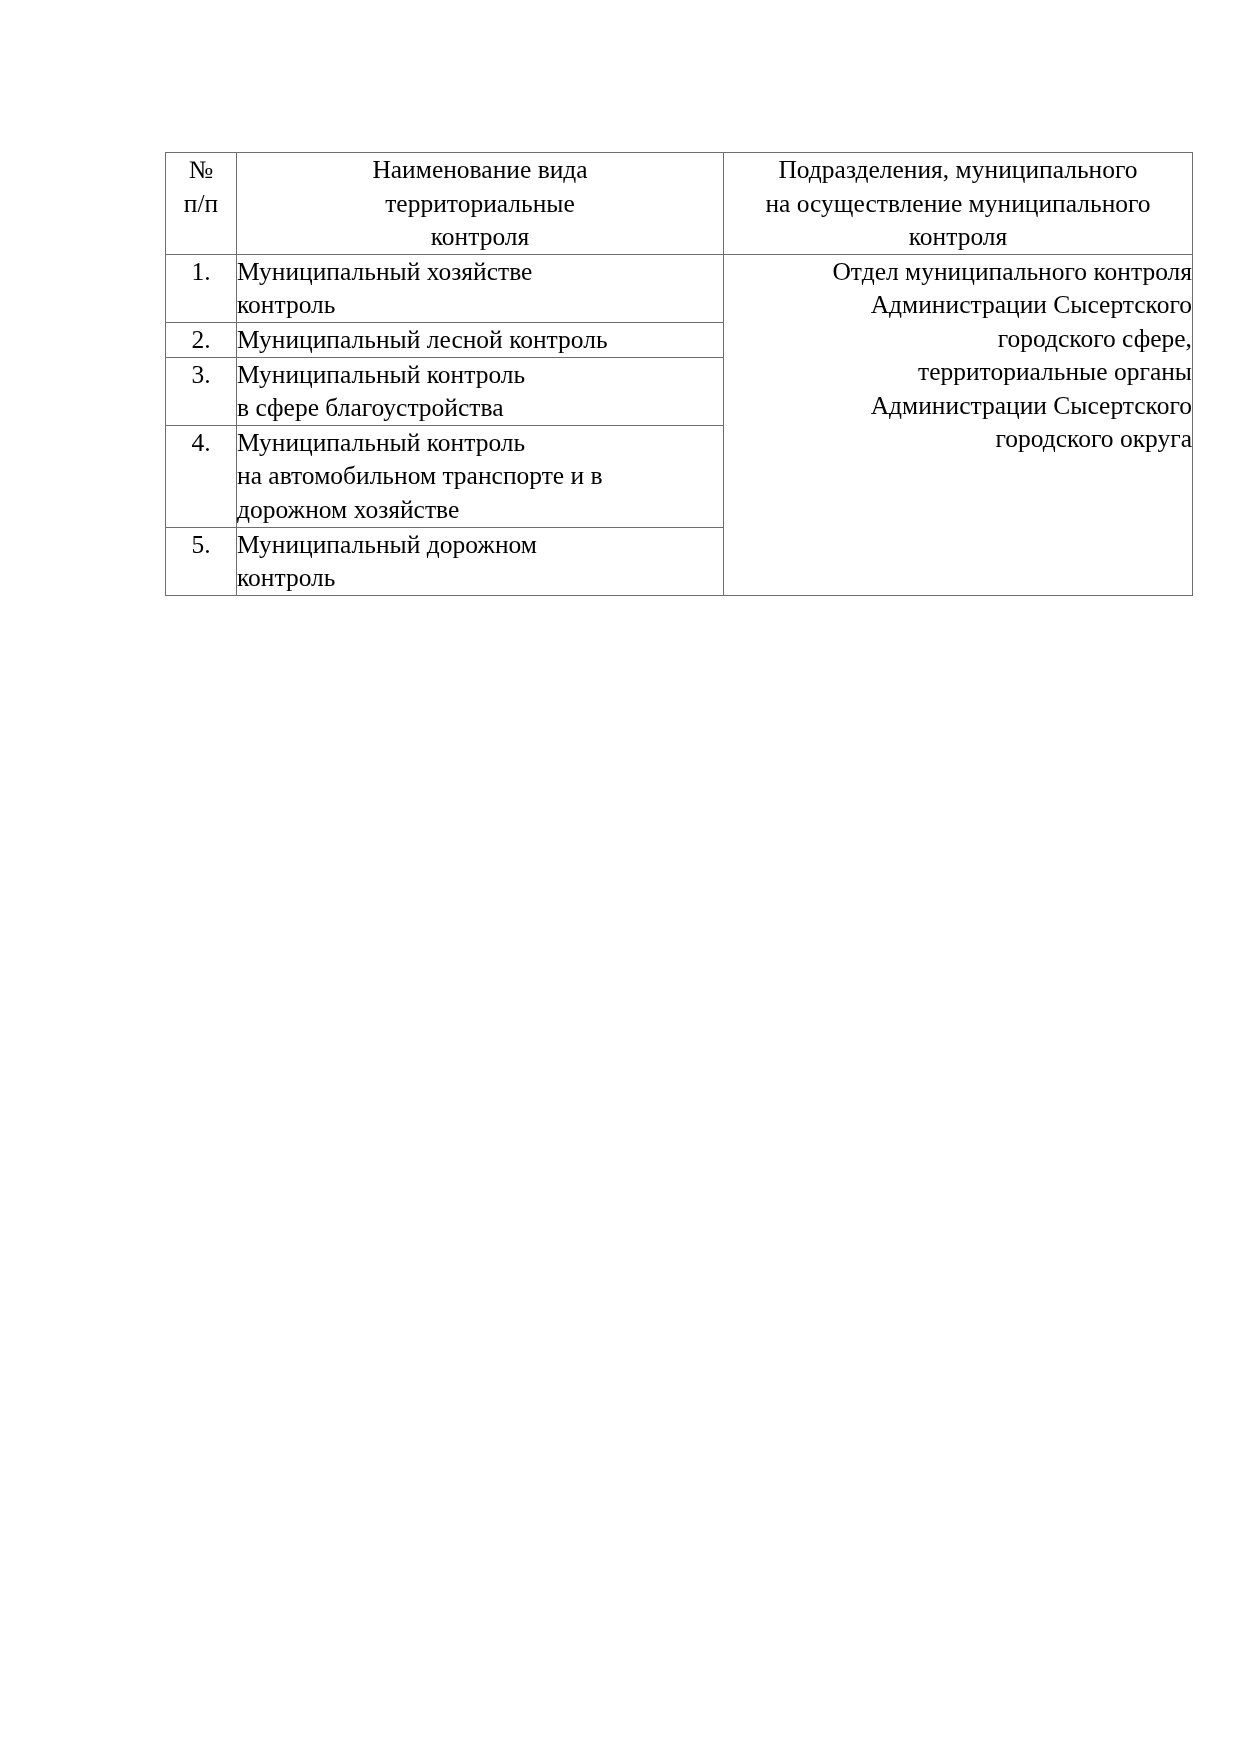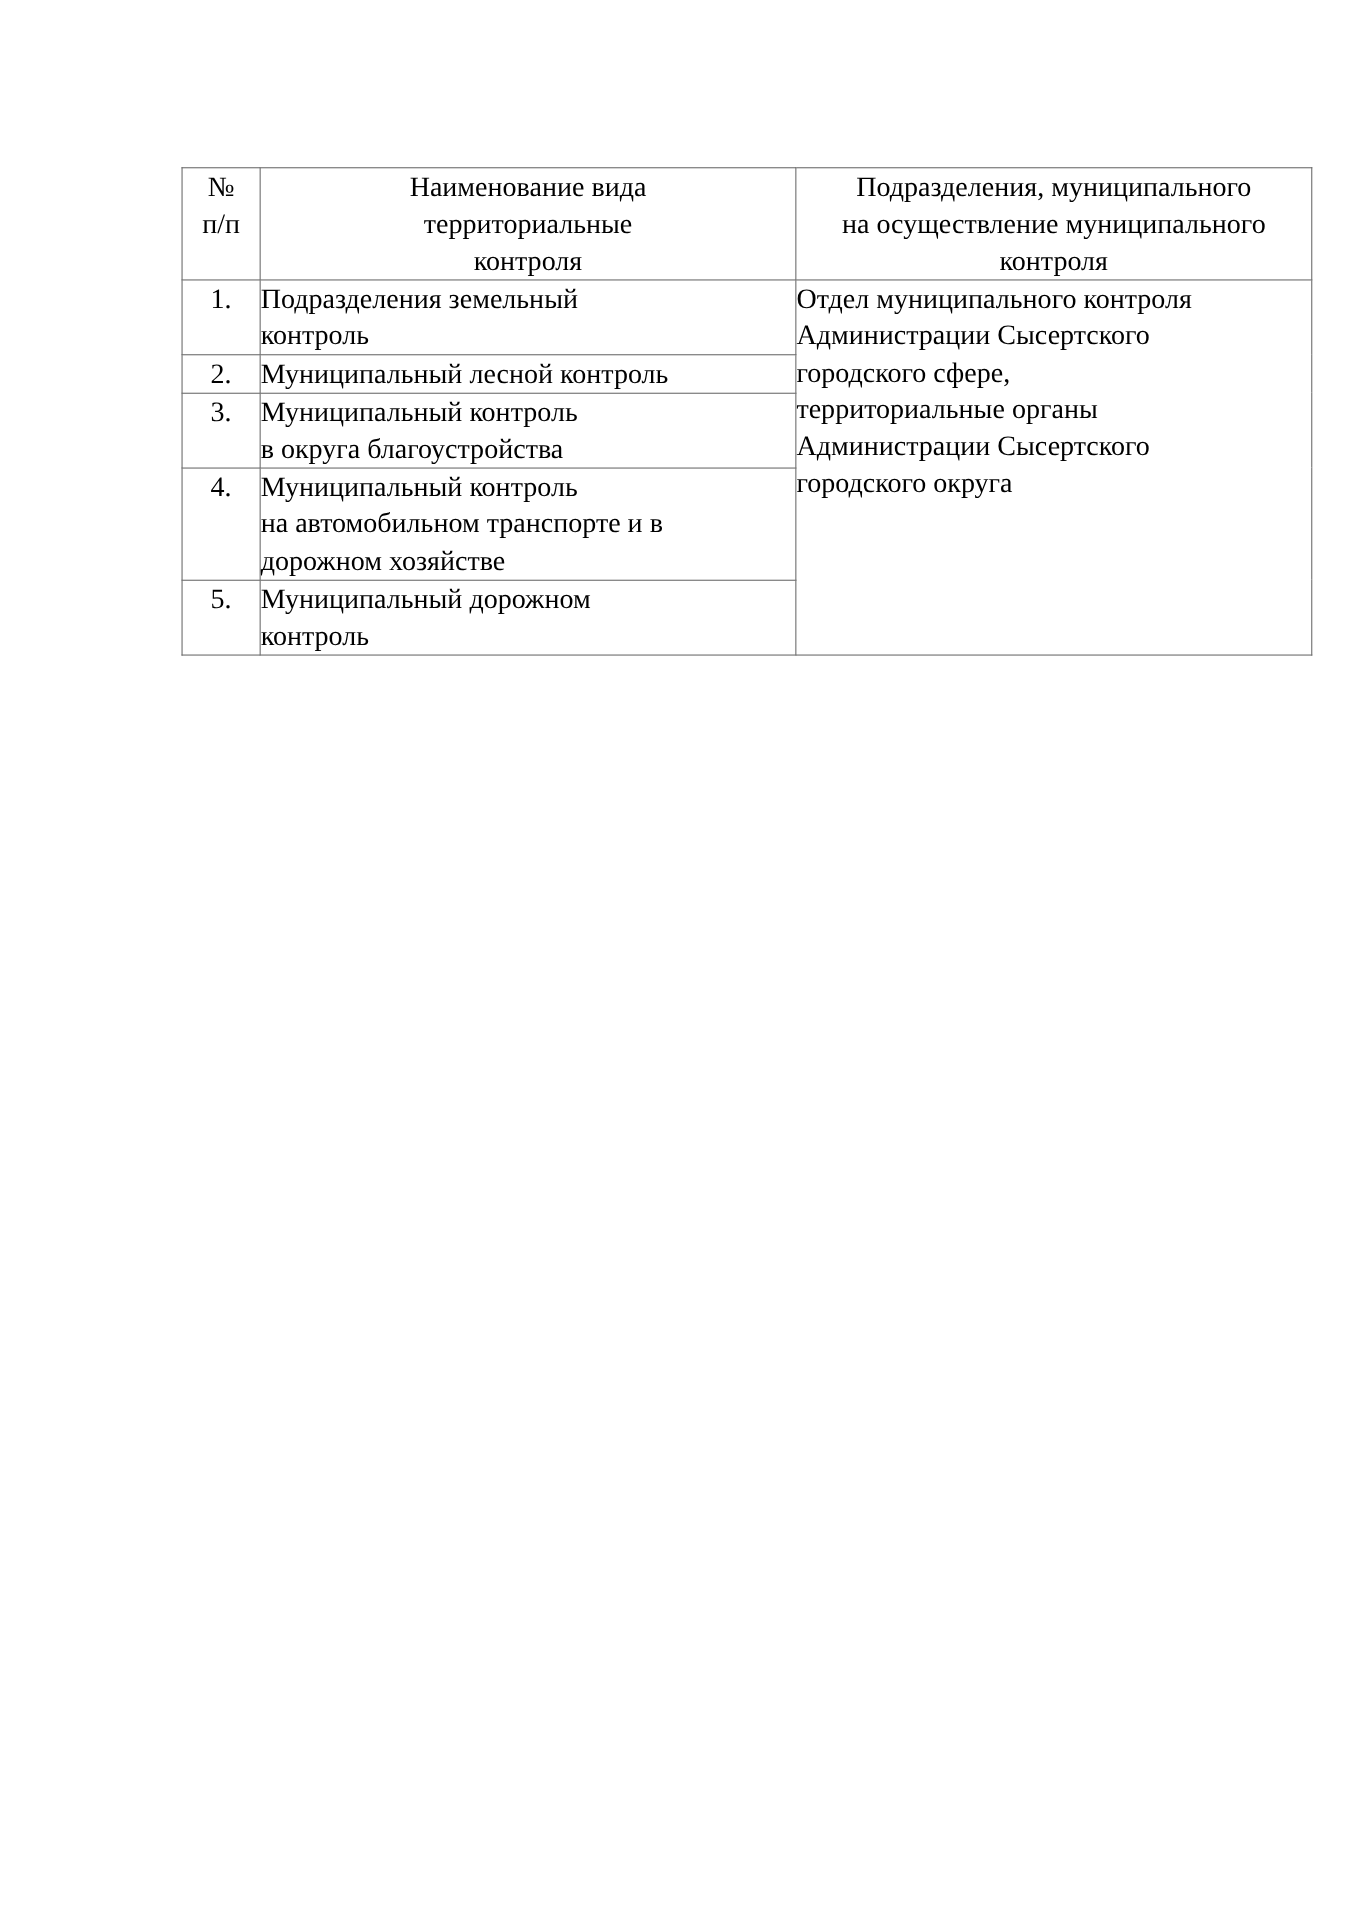--- a/index.html
+++ b/index.html
@@ -47,21 +47,21 @@
     }
     td.num {
       text-align: center;
       padding-right: 8px;
     }
     td.name {
       padding-left: 11px;
       text-align: left;
     }
     td.dept {
-      text-align: left;
+      text-align: right;
       vertical-align: middle;
       padding: 0 10px 30px 10px;
       margin-top: 32px;
     }
     .line { display: block; white-space: nowrap; }
     tr.r1 td { height: 67px; }
     tr.r2 td { height: 34px; }
     tr.r3 td { height: 67px; }
     tr.r4 td { height: 101px; }
     tr.r5 td { height: 66px; }
@@ -90,21 +90,21 @@
       <th class="hcell">
         <span class="line">Подразделения, муниципального</span>
         <span class="line">на осуществление муниципального</span>
         <span class="line">контроля</span>
       </th>
     </tr>
 
     <tr class="r1">
       <td class="num">1.</td>
       <td class="name">
-        <span class="line">Подразделения земельный</span>
+        <span class="line">Муниципальный хозяйстве</span>
         <span class="line">контроль</span>
       </td>
       <td class="dept" rowspan="5">
         <span class="line">Отдел муниципального контроля</span>
         <span class="line">Администрации Сысертского</span>
         <span class="line">городского сфере,</span>
         <span class="line">территориальные органы</span>
         <span class="line">Администрации Сысертского</span>
         <span class="line">городского округа</span>
       </td>
@@ -114,21 +114,21 @@
       <td class="num">2.</td>
       <td class="name">
         <span class="line">Муниципальный лесной контроль</span>
       </td>
     </tr>
 
     <tr class="r3">
       <td class="num">3.</td>
       <td class="name">
         <span class="line">Муниципальный контроль</span>
-        <span class="line">в округа благоустройства</span>
+        <span class="line">в сфере благоустройства</span>
       </td>
     </tr>
 
     <tr class="r4">
       <td class="num">4.</td>
       <td class="name">
         <span class="line">Муниципальный контроль</span>
         <span class="line">на автомобильном транспорте и в</span>
         <span class="line">дорожном хозяйстве</span>
       </td>

